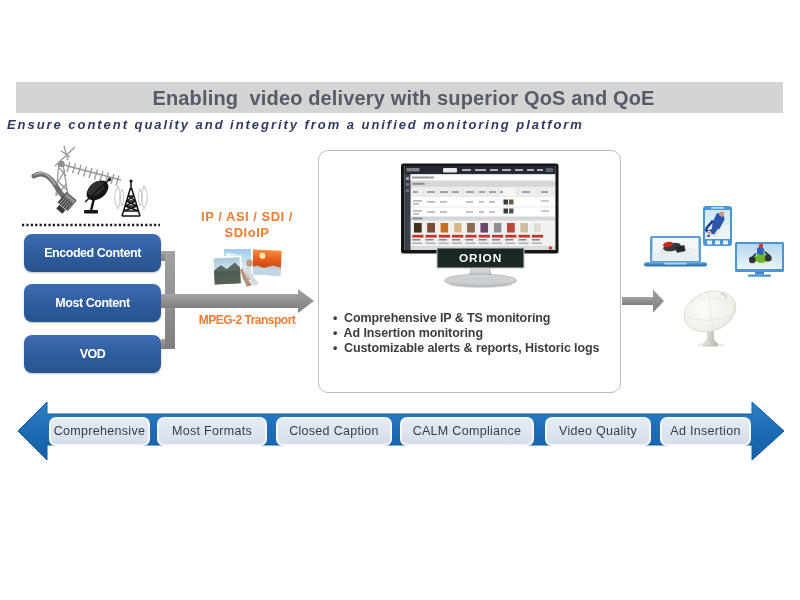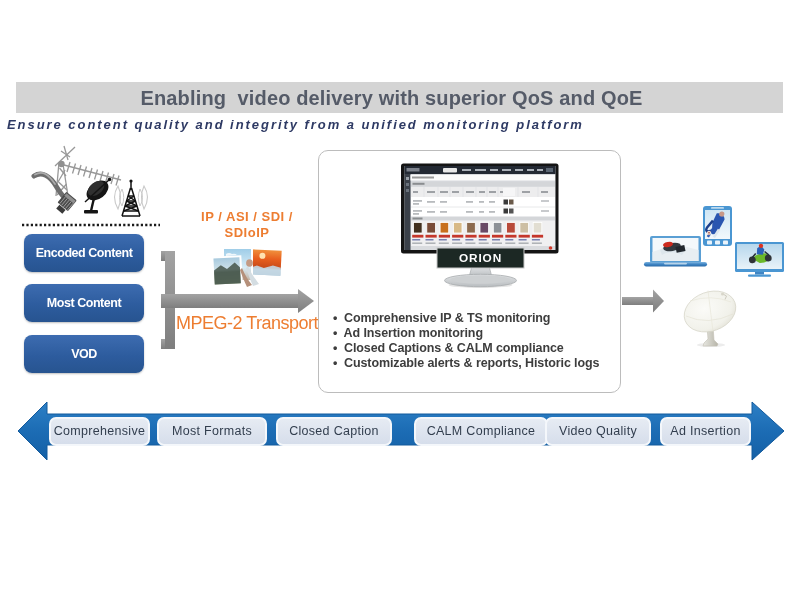--- a/index.html
+++ b/index.html
@@ -1,25 +1,25 @@
 <!DOCTYPE html>
 <html><head>
 <meta charset="utf-8">
 <style>
 html,body{margin:0;padding:0}
 body{width:800px;height:600px;position:relative;font-family:"Liberation Sans",sans-serif;background:#fff;overflow:hidden;transform:translateZ(0)}
 .abs{position:absolute}
-.btn{position:absolute;left:24px;width:120px;height:38px;background:linear-gradient(#3d6cb0,#2d5c9e 55%,#275490);border-radius:8px;color:#fff;font-weight:bold;font-size:12.5px;letter-spacing:-0.45px;text-align:center;box-shadow:0 1px 2px rgba(0,0,0,0.25)}
+.btn{position:absolute;left:24px;width:137px;height:38px;background:linear-gradient(#3d6cb0,#2d5c9e 55%,#275490);border-radius:8px;color:#fff;font-weight:bold;font-size:12.5px;letter-spacing:-0.45px;text-align:center;box-shadow:0 1px 2px rgba(0,0,0,0.25)}
 .blabel{position:absolute;top:417px;height:25px;background:linear-gradient(#e6ebf3,#d6deeb);border:2px solid #f4f7fb;border-radius:7px;text-align:center;font-size:12.5px;color:#323e4e;line-height:25px;letter-spacing:0.3px}
 </style>
 </head>
 <body>
 
 <div class="abs" style="left:16px;top:82px;width:767px;height:31px;background:#d4d4d4;"></div>
-<div class="abs" style="left:4px;top:82px;width:767px;height:31px;line-height:32px;text-align:center;text-indent:8px;font-size:20px;font-weight:bold;color:#555b68;letter-spacing:0.15px;">Enabling&nbsp; video delivery with superior QoS and QoE</div>
+<div class="abs" style="left:16px;top:82px;width:767px;height:31px;line-height:32px;text-align:center;text-indent:8px;font-size:20px;font-weight:bold;color:#555b68;letter-spacing:0.15px;">Enabling&nbsp; video delivery with superior QoS and QoE</div>
 
 <div class="abs" style="left:0;top:117px;width:800px;text-align:left;text-indent:7px;font-size:13px;font-weight:bold;font-style:italic;color:#2e3a64;letter-spacing:1.95px;">Ensure content quality and integrity from a unified monitoring platform</div>
 
 <svg class="abs" style="left:30px;top:138px;" width="135" height="92" viewBox="0 0 135 92">
 
 <g stroke="#989898" stroke-width="1.3" fill="none">
 <line x1="34" y1="27" x2="91" y2="42"></line>
 <line x1="40" y1="24" x2="37" y2="34"></line>
       <line x1="45.5" y1="25.5" x2="42.5" y2="35.5"></line>
       <line x1="51" y1="27" x2="48" y2="37"></line>
@@ -107,21 +107,21 @@
 </linearGradient>
 </defs>
 <rect x="6" y="6" width="14" height="10" fill="url(#gg)"></rect>
 <rect x="6" y="94" width="14" height="10" fill="url(#gg)"></rect>
 <rect x="10" y="6" width="10" height="98" fill="url(#gg)"></rect>
 <rect x="6" y="49" width="137" height="14" fill="url(#gg)"></rect>
 <polygon points="143,44 143,68 159,56" fill="url(#gg)"></polygon>
 </svg>
 
 <div class="abs" style="left:167px;top:209px;width:160px;text-align:center;font-size:13px;font-weight:bold;color:#ed7d31;line-height:16px;letter-spacing:0.5px;">IP / ASI / SDI /<br>SDIoIP</div>
-<div class="abs" style="left:167px;top:313px;width:160px;text-align:center;font-size:18px;font-weight:normal;color:#ed7d31;letter-spacing:-0.5px;">MPEG-2 Transport</div>
+<div class="abs" style="left:167px;top:313px;width:160px;text-align:center;font-size:12px;font-weight:bold;color:#ed7d31;letter-spacing:-0.5px;">MPEG-2 Transport</div>
 
 <svg class="abs" style="left:205px;top:244px;" width="90" height="48" viewBox="0 0 90 48">
 <defs>
 <linearGradient id="sky1" x1="0" y1="0" x2="0" y2="1">
         <stop offset="0" stop-color="#a8cade"></stop>
         <stop offset="0.45" stop-color="#cfe2ea"></stop>
         <stop offset="0.55" stop-color="#6f7f72"></stop>
         <stop offset="1" stop-color="#8a9a78"></stop>
       </linearGradient>
 <linearGradient id="sun1" x1="0" y1="0" x2="0" y2="1">
@@ -307,21 +307,20 @@
 </g>
 <circle cx="154.5" cy="88" r="1.8" fill="#d43a2a"></circle>
 
 <rect x="41" y="88" width="87" height="20" fill="#1c2824" stroke="#c8c8c8" stroke-width="1"></rect>
 <text x="84.5" y="102" font-family="Liberation Sans, sans-serif" font-size="11.8" font-weight="bold" fill="#ffffff" text-anchor="middle" letter-spacing="0.9">ORION</text>
 </svg>
 
 <div class="abs" style="left:333px;top:301.3px;width:285px;font-size:12.5px;font-weight:bold;color:#3d3d3d;line-height:14.9px;letter-spacing:-0.1px;margin-top:10px;">
 <div>•&nbsp; Comprehensive IP &amp; TS monitoring</div>
 <div>•&nbsp; Ad Insertion monitoring</div>
-<div>•&nbsp; Closed Captions &amp; CALM compliance</div>
 <div>•&nbsp; Customizable alerts &amp; reports, Historic logs</div>
 </div>
 
 <svg class="abs" style="left:622px;top:288px;" width="44" height="26" viewBox="0 0 44 26">
 <rect x="0" y="9" width="31" height="8" fill="url(#gg2)"></rect>
 <polygon points="31,1.5 31,24.5 42,13" fill="url(#gg2)"></polygon>
 <defs>
       <linearGradient id="gg2" x1="0" y1="0" x2="0" y2="1">
         <stop offset="0" stop-color="#a3a3a3"></stop>
         <stop offset="1" stop-color="#7e7e7e"></stop>
@@ -423,15 +422,15 @@
         <stop offset="0.5" stop-color="#1c6cb4"></stop>
         <stop offset="1" stop-color="#1460a6"></stop>
 </linearGradient>
 </defs>
 <polygon points="18,33 47,4 47,16 752,16 752,4 784,33 752,62 752,47 47,47 47,62" fill="url(#bg)" stroke="#135a9c" stroke-width="1"></polygon>
 </svg>
 
 <div class="blabel" style="left:49px;width:97px;">Comprehensive</div>
 <div class="blabel" style="left:157px;width:106px;">Most Formats</div>
 <div class="blabel" style="left:276px;width:112px;">Closed Caption</div>
-<div class="blabel" style="left:400px;width:130px;margin-left:14px;">CALM Compliance</div>
+<div class="blabel" style="left:400px;width:130px;">CALM Compliance</div>
 <div class="blabel" style="left:545px;width:102px;">Video Quality</div>
 <div class="blabel" style="left:660px;width:87px;">Ad Insertion</div>
 
 </body></html>

